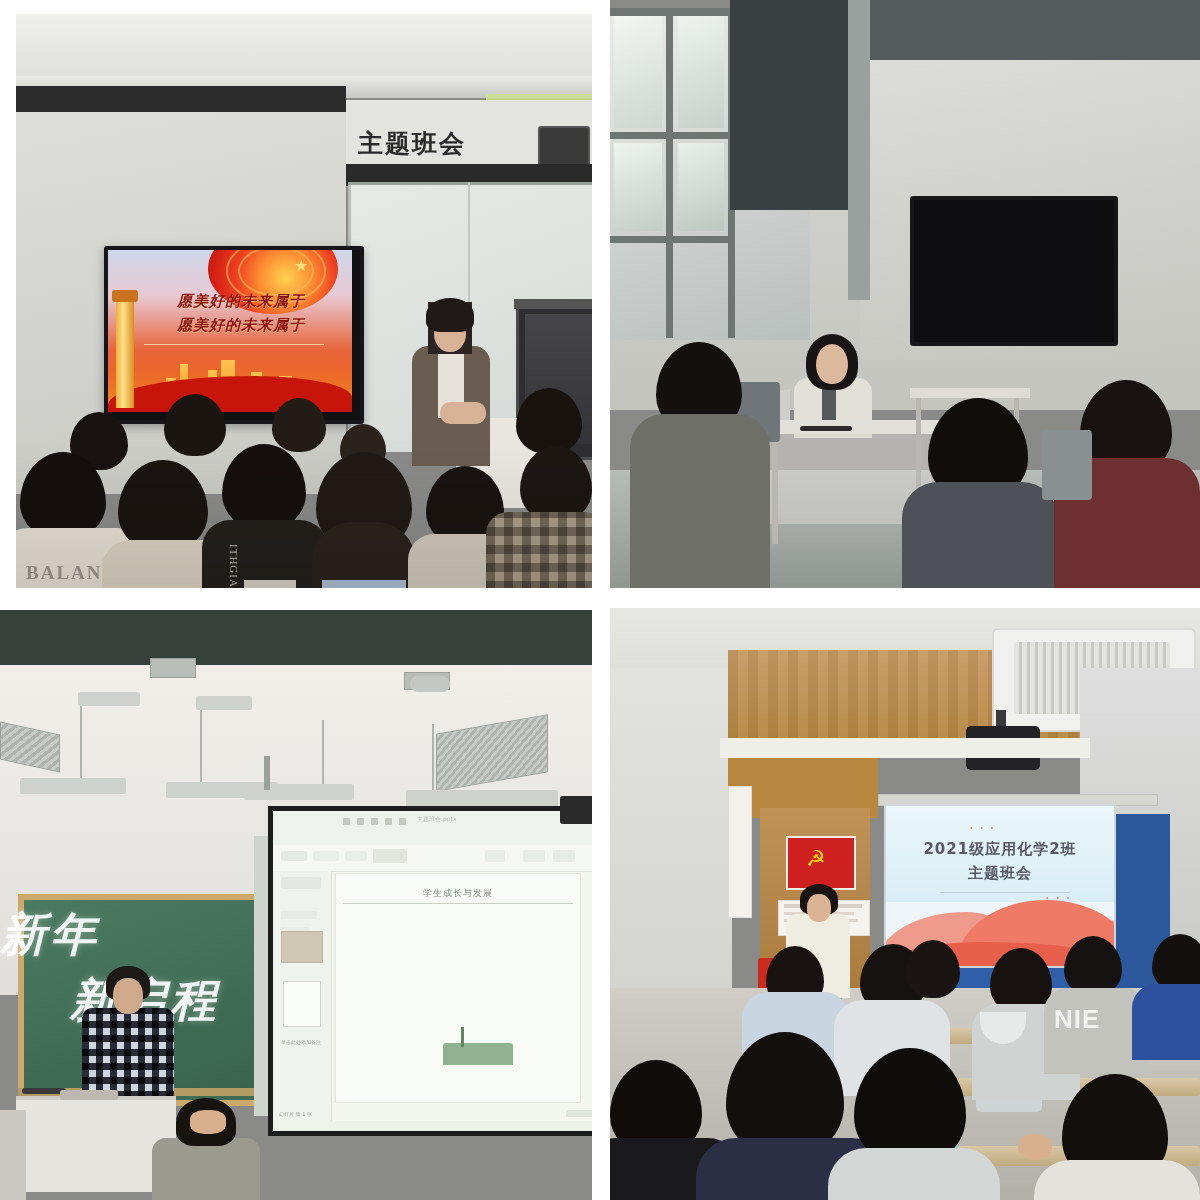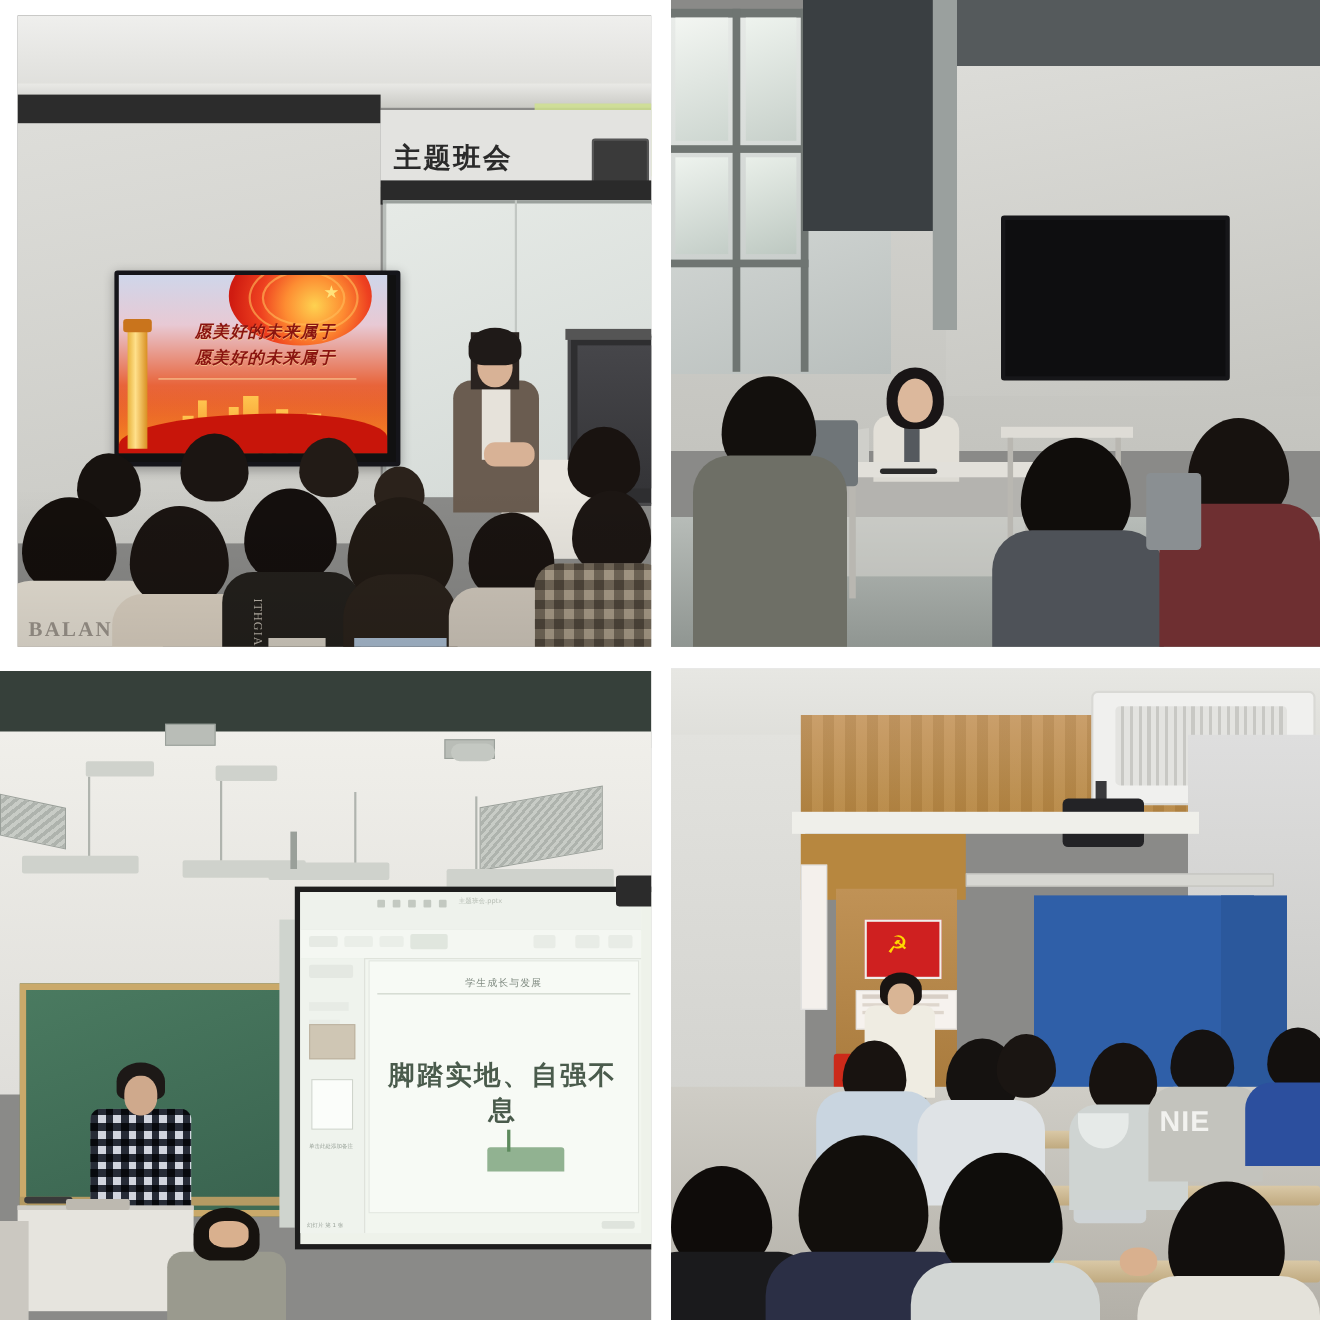--- a/index.html
+++ b/index.html
@@ -116,21 +116,21 @@
 
   .p3-board{left:18px;top:284px;width:242px;height:200px;background:#3f6b54;border:6px solid #caa96a;}
   .p3-boardin{left:24px;top:290px;width:230px;height:188px;background:linear-gradient(160deg,#4a7a60,#3a6450);}
   .p3-chalk1{left:0px;top:294px;width:140px;color:rgba(255,255,255,.9);font-size:46px;font-weight:700;
              font-family:"DejaVu Serif",serif;font-style:italic;letter-spacing:4px;text-shadow:0 0 6px rgba(255,255,255,.35);}
   .p3-chalk2{left:70px;top:360px;width:200px;color:rgba(255,255,255,.9);font-size:46px;font-weight:700;
              font-family:"DejaVu Serif",serif;font-style:italic;letter-spacing:4px;text-shadow:0 0 6px rgba(255,255,255,.35);}
   .p3-boardtray{left:18px;top:478px;width:248px;height:8px;background:#b49a63;}
 
   .p3-screen{left:268px;top:196px;width:320px;height:320px;background:#eef2ea;border:5px solid #1d1d1d;}
-  .p3-ppt{left:273px;top:201px;width:310px;height:310px;background:#f2f6ef;overflow:hidden;}
+  .p3-ppt{left:273px;top:201px;width:310px;height:310px;background:#f2f6ef;overflow:hidden;padding-left:19px;}
   .p3-ppt-tb{left:0;top:0;width:100%;height:34px;background:#eef2ec;border-bottom:1px solid #dcdfd8;}
   .p3-ppt-ico{position:absolute;top:7px;width:7px;height:7px;background:#c3c9c1;border-radius:1px;}
   .p3-ppt-ribbon{left:0;top:34px;width:100%;height:26px;background:#f4f7f2;border-bottom:1px solid #dde0d9;}
   .p3-ppt-side{left:0;top:60px;width:58px;height:250px;background:#eff3ed;border-right:1px solid #dde0d9;}
   .p3-ppt-thumb{left:8px;top:120px;width:40px;height:30px;background:#cfc6b4;border:1px solid #bdb3a1;}
   .p3-ppt-thumb2{left:10px;top:170px;width:36px;height:44px;background:#fbfdfa;border:1px solid #cfd4cc;}
   .p3-ppt-stage{left:62px;top:62px;width:244px;height:228px;background:#f7faf5;border:1px solid #e2e6df;}
   .p3-ppt-hdr{left:120px;top:76px;width:130px;text-align:center;color:#7f8a80;font-size:9px;letter-spacing:1px;
               font-family:"DejaVu Sans",sans-serif;}
   .p3-ppt-rule{left:70px;top:92px;width:230px;height:1px;background:#c9d0c6;}
@@ -367,20 +367,22 @@
       <div class="o p3-lamprod" style="left:322px;top:110px;height:66px;"></div>
       <div class="o p3-lamp" style="left:244px;top:174px;width:110px;height:16px;"></div>
       <div class="o p3-lamprod" style="left:432px;top:114px;height:66px;"></div>
       <div class="o p3-lamp" style="left:406px;top:180px;width:152px;height:18px;"></div>
       <div class="o" style="left:264px;top:146px;width:6px;height:34px;background:#9aa09a;"></div>
       <div class="o p3-lamp" style="left:78px;top:82px;width:62px;height:14px;"></div>
       <div class="o p3-lamp" style="left:196px;top:86px;width:56px;height:14px;"></div>
 
       <div class="o p3-board"></div>
       <div class="o p3-boardin"></div>
+      <div class="o p3-chalk1">新年</div>
+      <div class="o p3-chalk2">新启程</div>
       <div class="o p3-boardtray"></div>
       <div class="o" style="left:254px;top:226px;width:18px;height:280px;background:#cfd4ce;"></div>
 
       <div class="o p3-screen"></div>
       <div class="o p3-ppt">
         <div class="o p3-ppt-tb">
           <div class="o p3-ppt-ico" style="left:70px;"></div>
           <div class="o p3-ppt-ico" style="left:84px;"></div>
           <div class="o p3-ppt-ico" style="left:98px;"></div>
           <div class="o p3-ppt-ico" style="left:112px;"></div>
@@ -400,21 +402,20 @@
           <div class="o" style="left:8px;top:6px;width:40px;height:12px;background:#e4e8e2;border-radius:2px;"></div>
           <div class="o" style="left:8px;top:40px;width:36px;height:8px;background:#e7ebe5;"></div>
           <div class="o" style="left:8px;top:56px;width:28px;height:6px;background:#e9ede7;"></div>
         </div>
         <div class="o p3-ppt-thumb"></div>
         <div class="o p3-ppt-thumb2"></div>
         <div class="o p3-ppt-note">单击此处添加备注</div>
         <div class="o p3-ppt-stage"></div>
         <div class="o p3-ppt-hdr">学生成长与发展</div>
         <div class="o p3-ppt-rule"></div>
-        <div class="o p3-ppt-main">脚踏实地、自强不息</div>
         <div class="o p3-ppt-city"></div>
         <div class="o p3-ppt-spire"></div>
         <div class="o p3-ppt-status">幻灯片 第 1 张</div>
         <div class="o" style="right:6px;bottom:4px;width:30px;height:7px;background:#dfe4dd;border-radius:2px;"></div>
       </div>
       <div class="o p3-proj"></div>
 
       <div class="o p3-man-body"></div>
       <div class="o p3-man-hair"></div>
       <div class="o p3-man-face"></div>
@@ -449,20 +450,32 @@
       <div class="o p4-poster"></div>
       <div class="o p4-flag"></div>
       <div class="o p4-flagsym">☭</div>
       <div class="o p4-poster2"></div>
       <div class="o" style="left:174px;top:296px;width:78px;height:4px;background:#d8cfc6;"></div>
       <div class="o" style="left:174px;top:304px;width:70px;height:3px;background:#ded6cd;"></div>
       <div class="o" style="left:174px;top:311px;width:74px;height:3px;background:#ded6cd;"></div>
       <div class="o p4-fire"></div>
 
       <div class="o p4-screenbar"></div>
+      <div class="o p4-screen">
+        <div class="o p4-sky"></div>
+        <div class="o p4-mnt1"></div>
+        <div class="o p4-mnt3"></div>
+        <div class="o p4-mnt2"></div>
+        <div class="o p4-mnt4"></div>
+        <div class="o p4-sl-deco">• • •</div>
+        <div class="o p4-sl-t1">2021级应用化学2班</div>
+        <div class="o p4-sl-t2">主题班会</div>
+        <div class="o p4-sl-line"></div>
+        <div class="o p4-sl-deco2">• • •</div>
+      </div>
 
       <div class="o p4-floor"></div>
 
       <div class="o p4-pres-pants"></div>
       <div class="o p4-pres-body"></div>
       <div class="o p4-pres-hair"></div>
       <div class="o p4-pres-face"></div>
 
       <div class="o p4-table" style="left:300px;top:420px;width:250px;height:16px;"></div>
       <div class="o p4-table" style="left:320px;top:470px;width:270px;height:18px;"></div>

